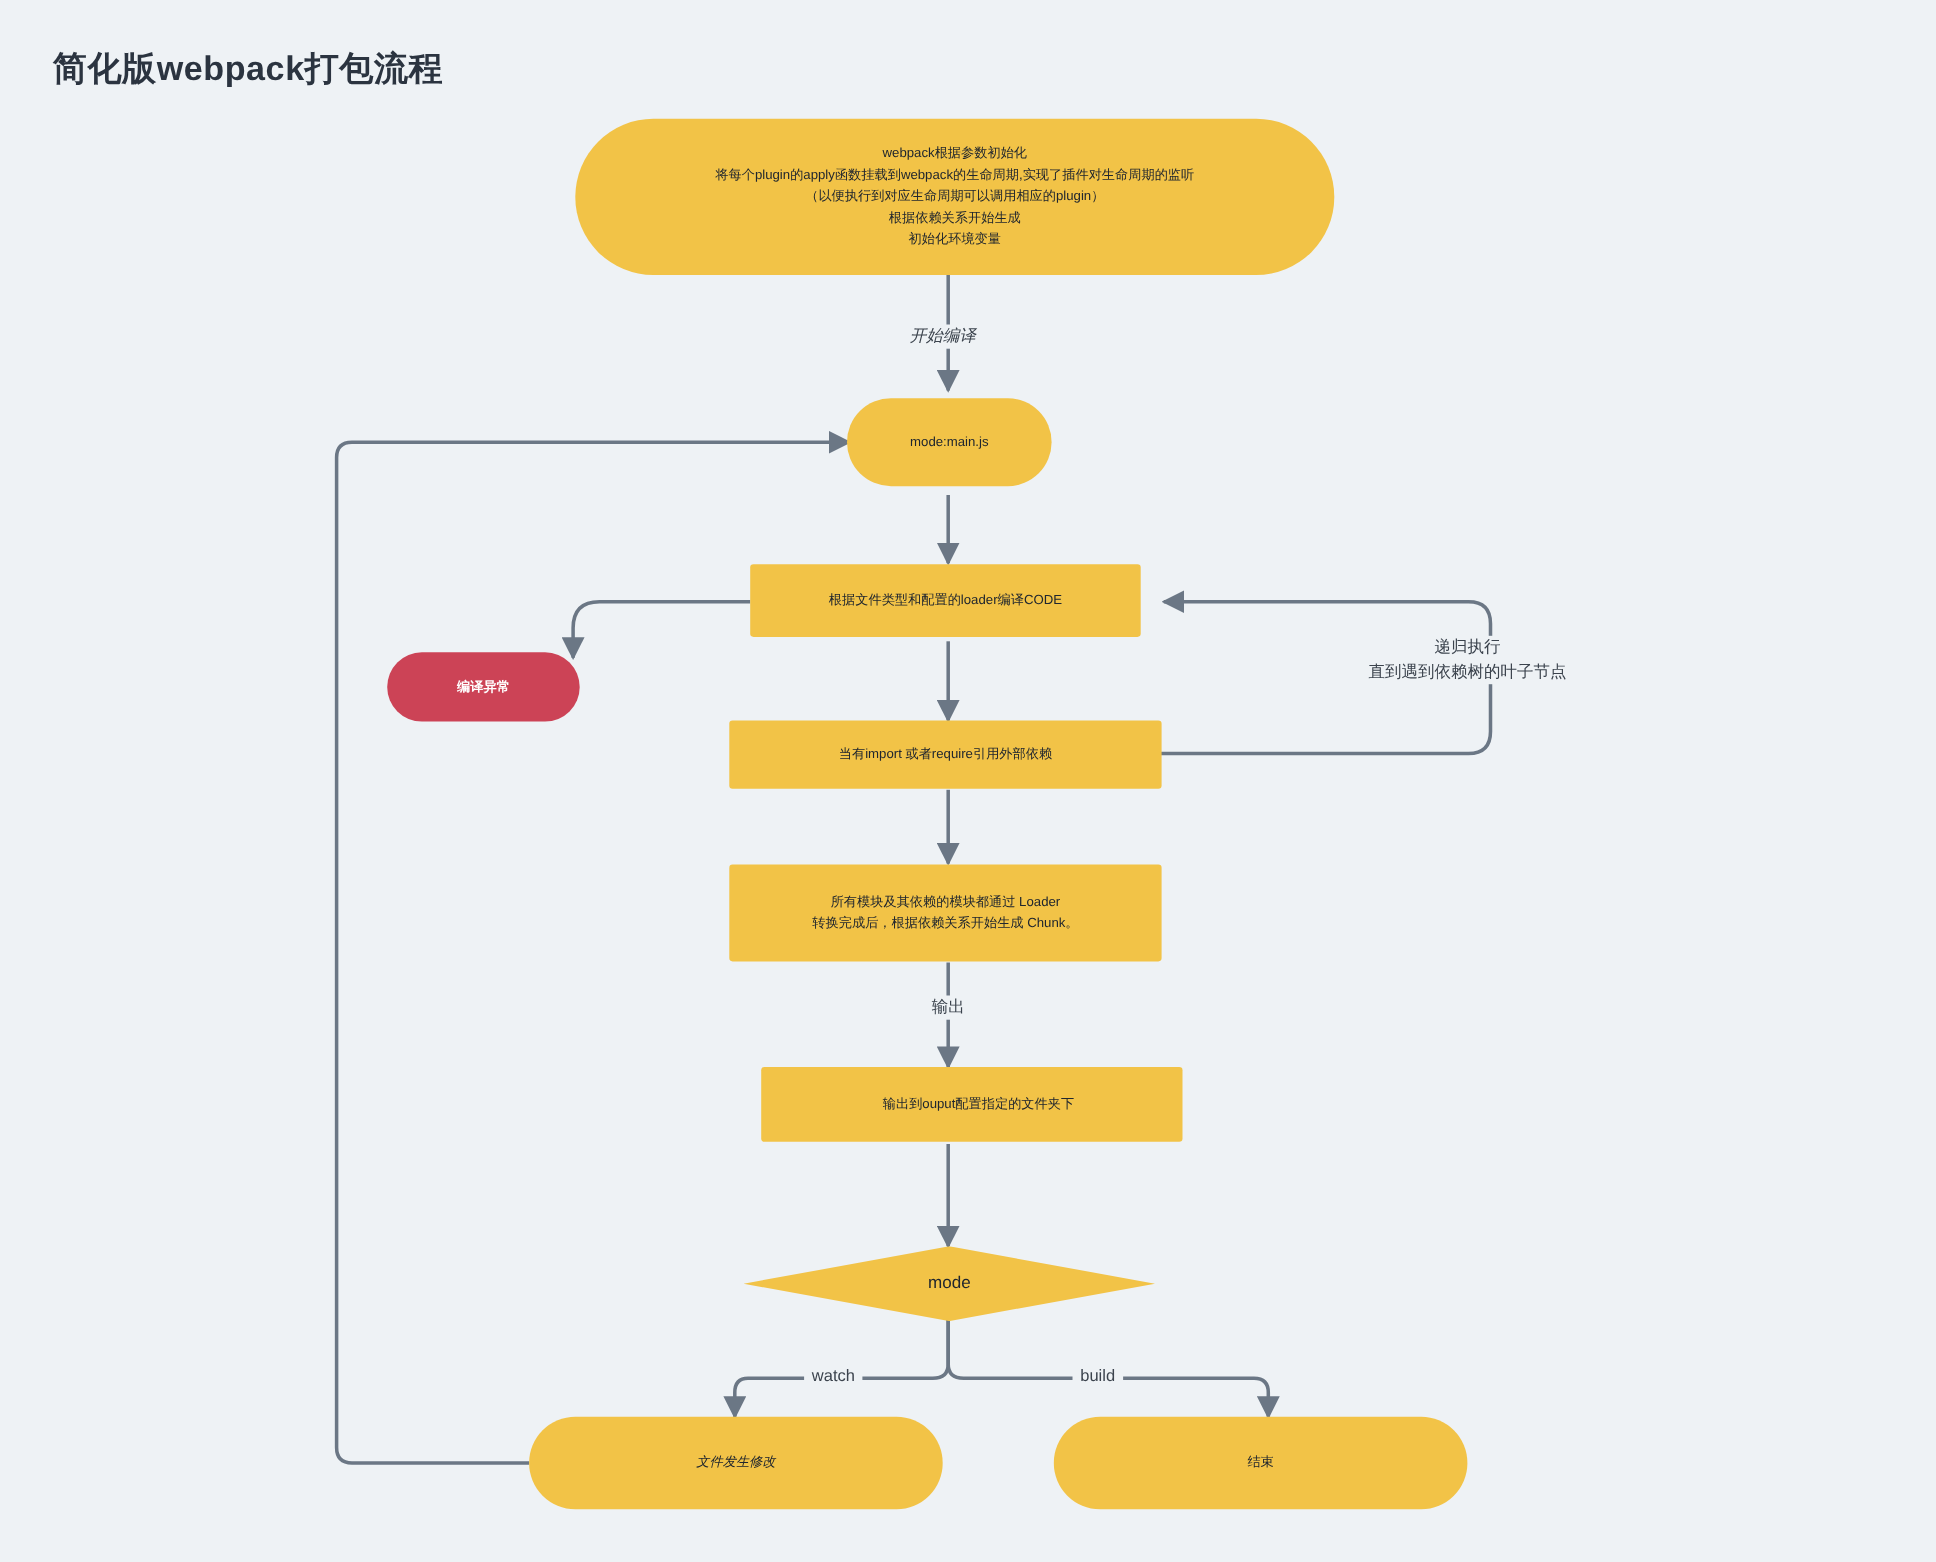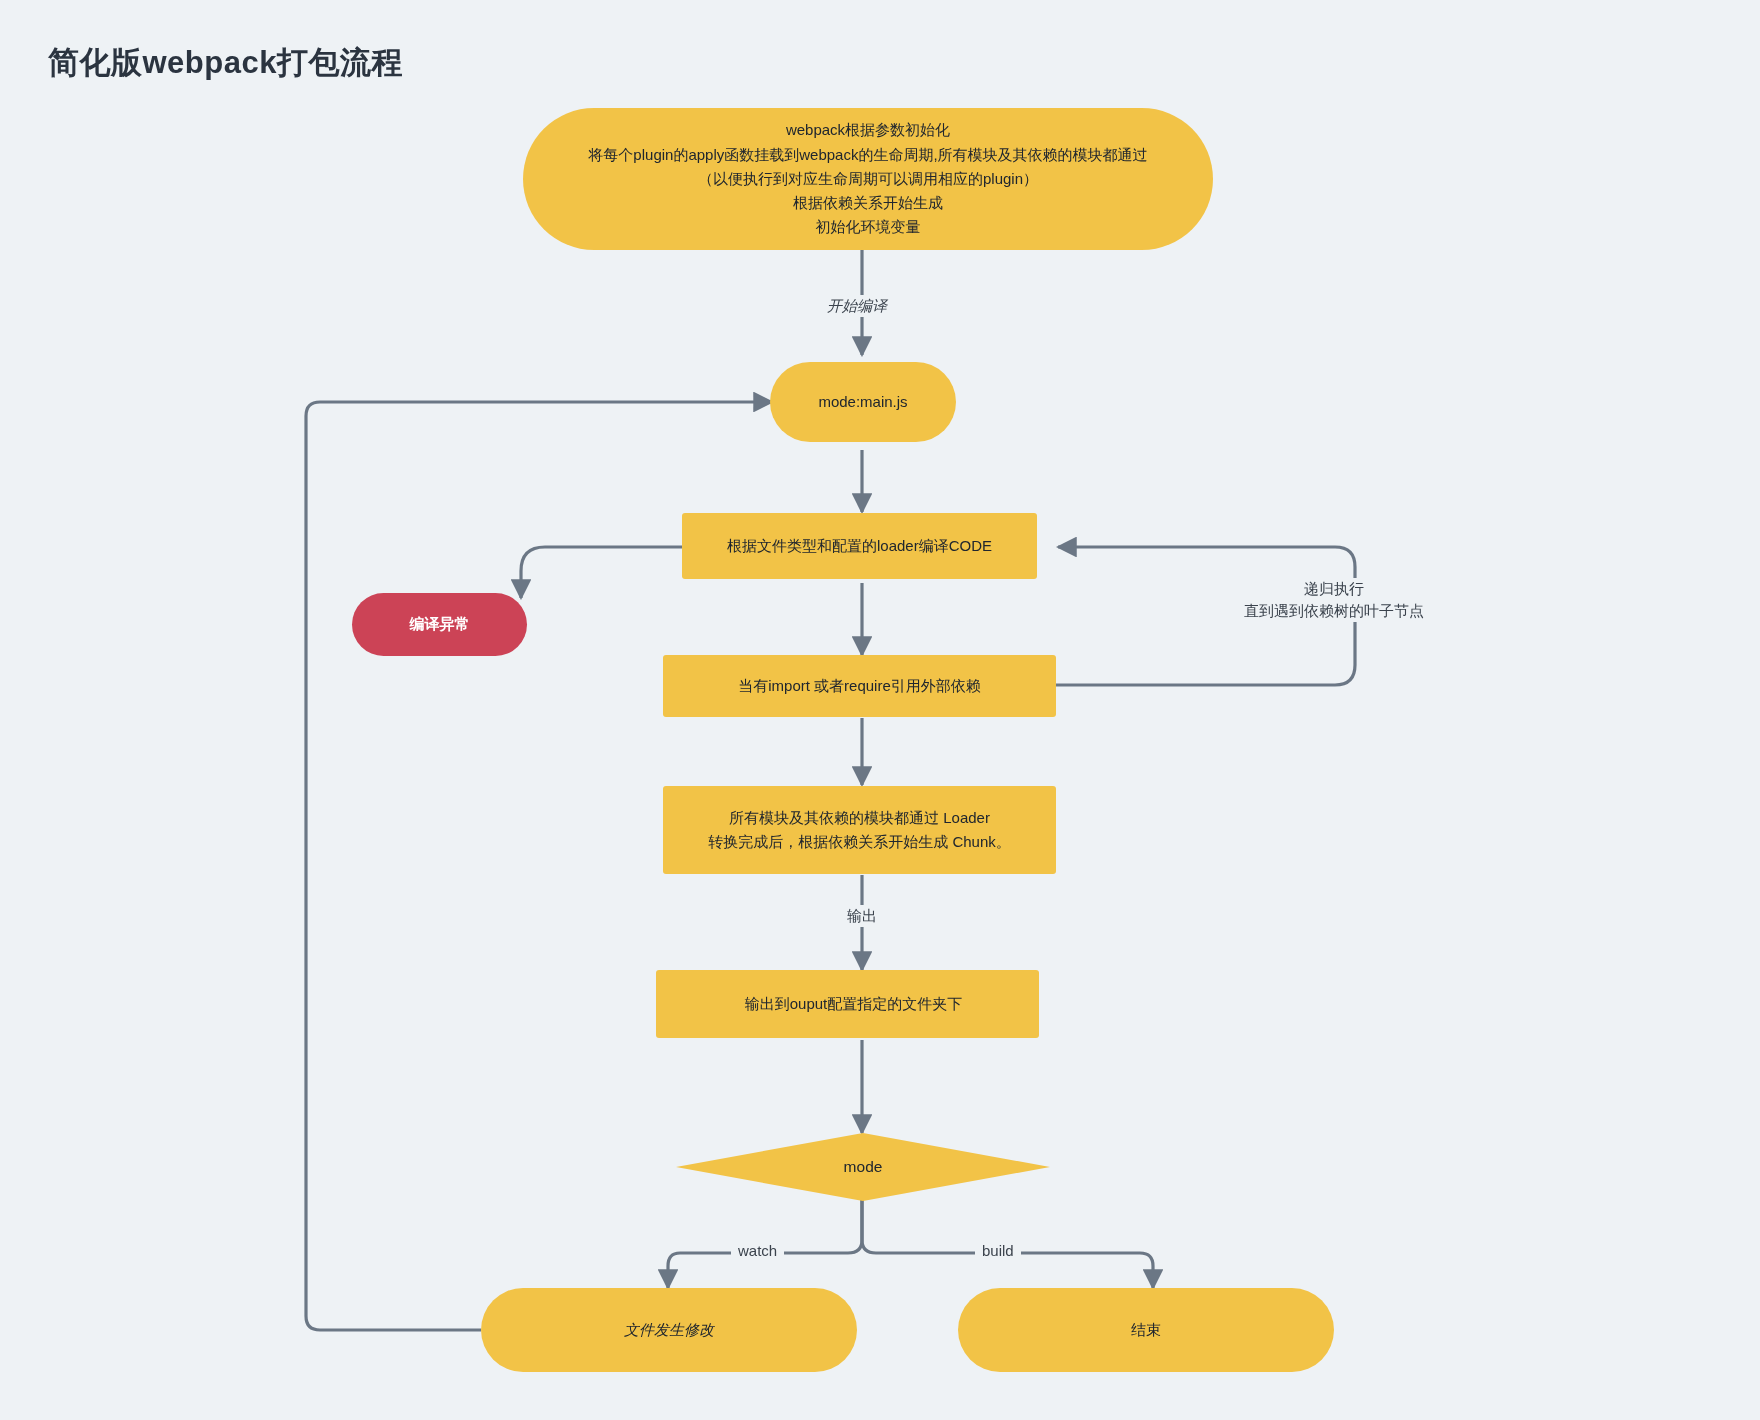--- a/index.html
+++ b/index.html
@@ -38,21 +38,21 @@
     overflow: visible;
   }
   .node {
     position: absolute;
     box-sizing: border-box;
     display: flex;
     align-items: center;
     justify-content: center;
     text-align: right;
     color: #20262e;
-    font-size: 15px;
+    font-size: 12px;
     line-height: 1.62;
     background: #f0c košt;
   }
   .node-yellow {
     background: #f2c347;
   }
   .node-red {
     background: #cc4356;
     color: #ffffff;
     font-weight: 700;
@@ -130,21 +130,21 @@
       <path d="M 862 1200 L 862 1240 Q 862 1253 848 1253 L 680 1253 Q 668 1253 668 1266 L 668 1288"></path>
 
       <path d="M 862 1200 L 862 1240 Q 862 1253 876 1253 L 1140 1253 Q 1153 1253 1153 1266 L 1153 1288"></path>
 
       <path d="M 481 1330 L 320 1330 Q 306 1330 306 1316 L 306 416 Q 306 402 320 402 L 772 402"></path>
     </g>
   </svg>
 
   <div class="node node-yellow bigbox" style="left:523px; top:108px; width:690px; height:142px; flex-direction:column;">
     <span>webpack根据参数初始化</span>
-    <span>将每个plugin的apply函数挂载到webpack的生命周期,所有模块及其依赖的模块都通过</span>
+    <span>将每个plugin的apply函数挂载到webpack的生命周期,实现了插件对生命周期的监听</span>
     <span>（以便执行到对应生命周期可以调用相应的plugin）</span>
     <span>根据依赖关系开始生成</span>
     <span>初始化环境变量</span>
   </div>
 
   <div class="edge-label" style="left:820px; top:295px;font-style:italic;">开始编译</div>
 
   <div class="node node-yellow stadium" style="left:770px; top:362px; width:186px; height:80px;">
     <span>mode:main.js</span>
   </div>
@@ -166,21 +166,21 @@
     <span>当有import 或者require引用外部依赖</span>
   </div>
 
   <div class="node node-yellow rect" style="left:663px; top:786px; width:393px; height:88px; flex-direction:column;">
     <span>所有模块及其依赖的模块都通过 Loader</span>
     <span>转换完成后，根据依赖关系开始生成 Chunk。</span>
   </div>
 
   <div class="edge-label" style="left:840px; top:905px;">输出</div>
 
-  <div class="node node-yellow rect" style="left:656px; top:970px; width:383px; height:68px;padding-left:12px;">
+  <div class="node node-yellow rect" style="left:692px; top:970px; width:383px; height:68px;padding-left:12px;">
     <span>输出到ouput配置指定的文件夹下</span>
   </div>
 
   <div class="diamond-wrap" style="left:676px; top:1133px; width:374px; height:68px;">
     <svg class="diamond-shape" viewBox="0 0 374 68" preserveAspectRatio="none">
       <polygon points="187,0 374,34 187,68 0,34" fill="#f2c347"></polygon>
     </svg>
     <span class="diamond-label">mode</span>
   </div>
 

